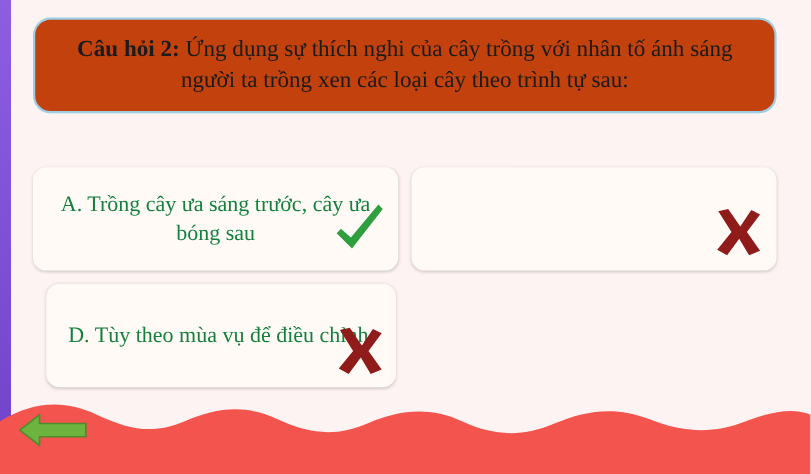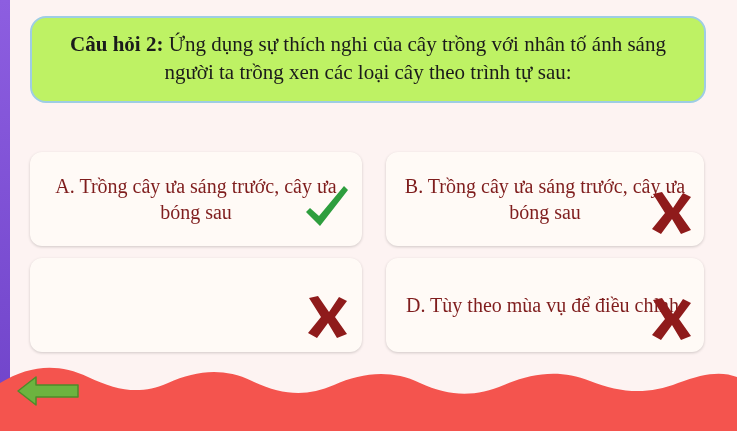--- a/index.html
+++ b/index.html
@@ -38,21 +38,21 @@
     background: linear-gradient(180deg, #8d5ee0 0%, #6f43c9 100%);
   }
   
   .question-box {
     position: absolute;
     left: 30px;
     top: 16px;
     width: 676px;
     box-sizing: border-box;
     padding: 12px 22px 14px 22px;
-    background: #bef264;
+    background: #c2410c;
     border: 2px solid #9ecde4;
     border-radius: 16px;
     text-align: center;
     color: #1b1b1b;
     font-size: 21px;
     line-height: 1.35;
   }
   .question-box b {
     font-weight: bold;
   }
@@ -69,21 +69,21 @@
     row-gap: 12px;
   }
   .answer {
     position: relative;
     box-sizing: border-box;
     background: #fffaf6;
     border-radius: 12px;
     box-shadow: 0 1px 3px rgba(0,0,0,0.18);
     font-size: 20px;
     line-height: 1.3;
-    color: #7f1d1d;
+    color: #15803d;
     display: flex;
     align-items: center;
     justify-content: flex-end;
     text-align: center;
     padding: 8px 16px;
   }
   .answer.a { width: 332px; }
   .answer.b { width: 318px; margin-left: 12px; }
   .answer.c { width: 332px; }
   .answer.d { width: 318px; margin-left: 12px; }
@@ -147,26 +147,20 @@
 
   <div class="answers">
 
     <div class="answer a">
       <span class="answer-text">A. Trồng cây ưa sáng trước, cây ưa bóng sau</span>
       <svg class="mark mark-check" viewBox="0 0 54 54">
         <path d="M6 28 L20 42 L48 6 L44 2 L19 32 L10 24 Z" fill="#2e9e3e"></path>
       </svg>
     </div>
 
-    <div class="answer b">
-      <span class="answer-text">B. Trồng cây ưa sáng trước, cây ưa bóng sau</span>
-      <svg class="mark mark-x" viewBox="0 0 46 46">
-        <path d="M5 4 L14 2 L25 18 L35 3 L43 7 L31 23 L43 40 L33 44 L24 29 L13 44 L4 39 L17 23 Z" fill="#8f1b1b"></path>
-      </svg>
-    </div>
 
     <div class="answer c">
       <svg class="mark mark-x in-c" viewBox="0 0 46 46">
         <path d="M5 4 L14 2 L25 18 L35 3 L43 7 L31 23 L43 40 L33 44 L24 29 L13 44 L4 39 L17 23 Z" fill="#8f1b1b"></path>
       </svg>
     </div>
 
     <div class="answer d">
       <span class="answer-text">D.  Tùy theo mùa vụ để điều chỉnh.</span>
       <svg class="mark mark-x" viewBox="0 0 46 46">

